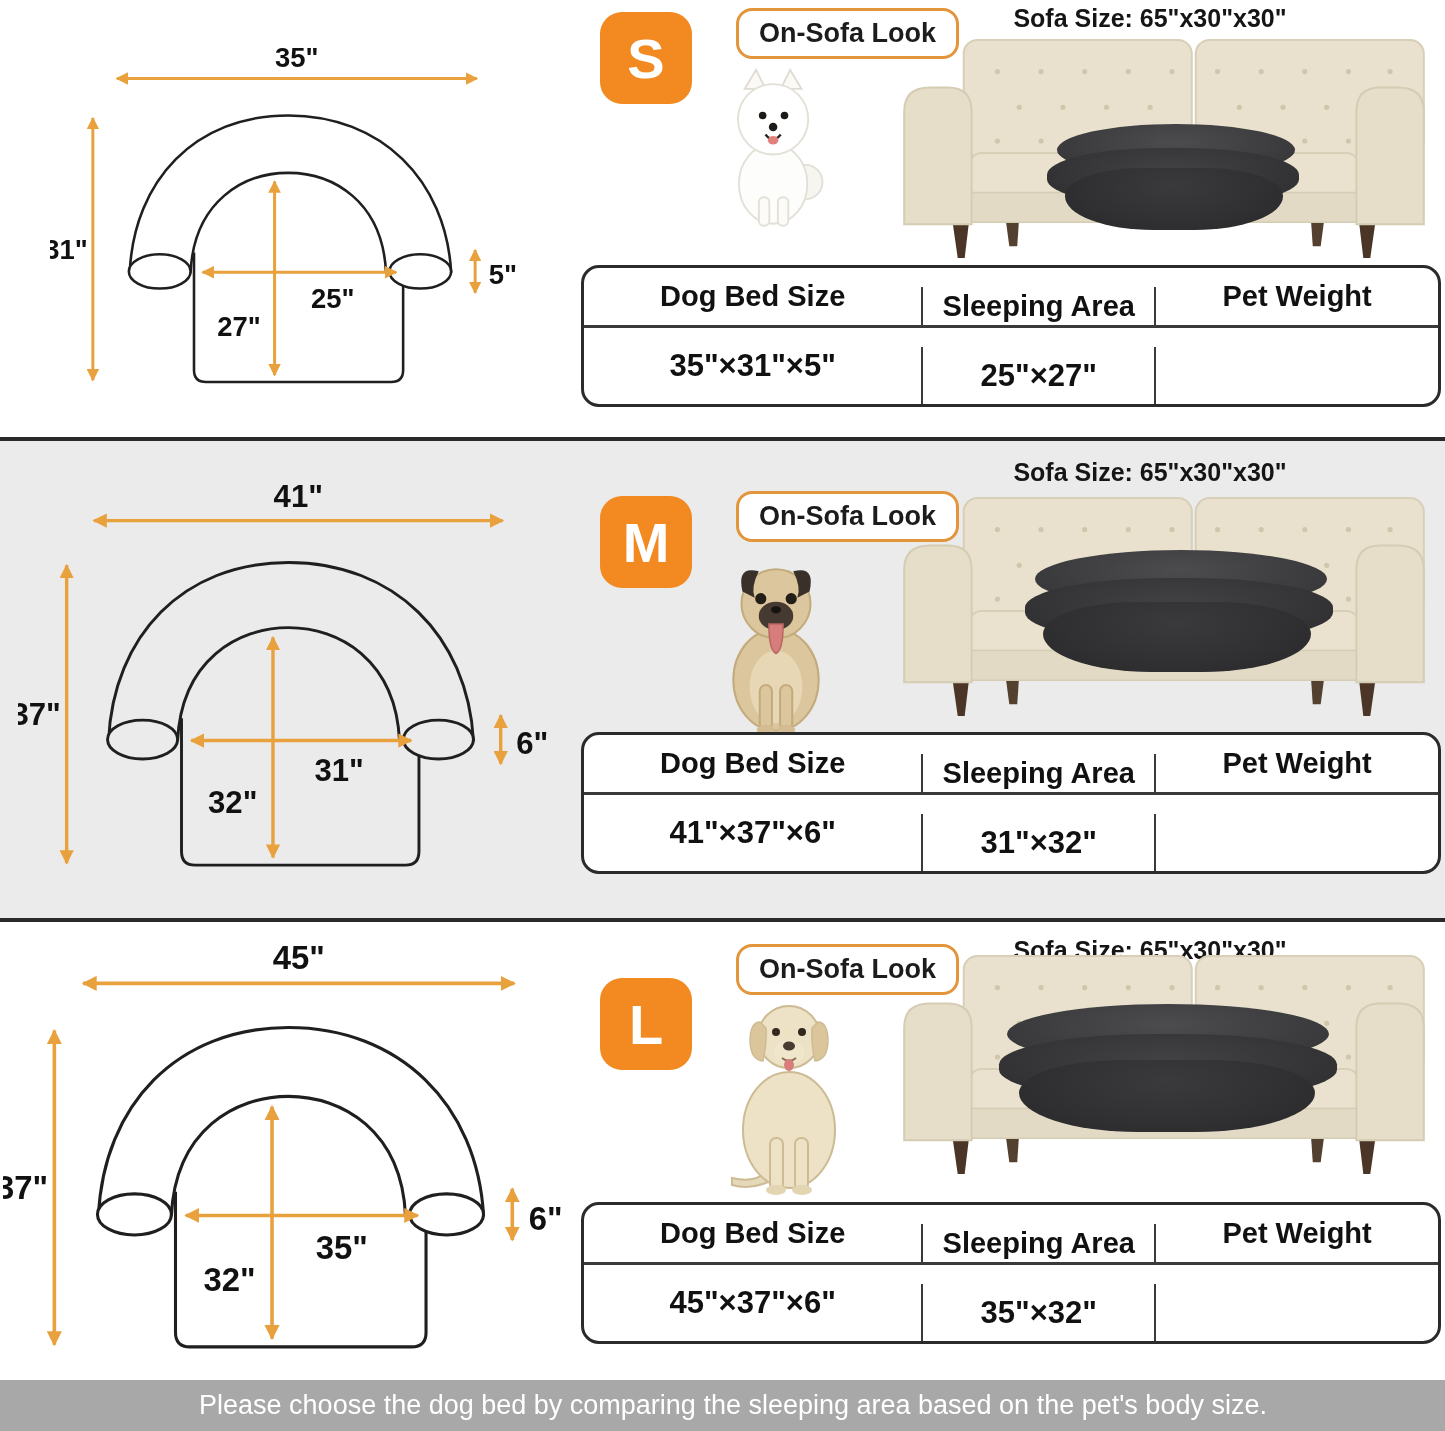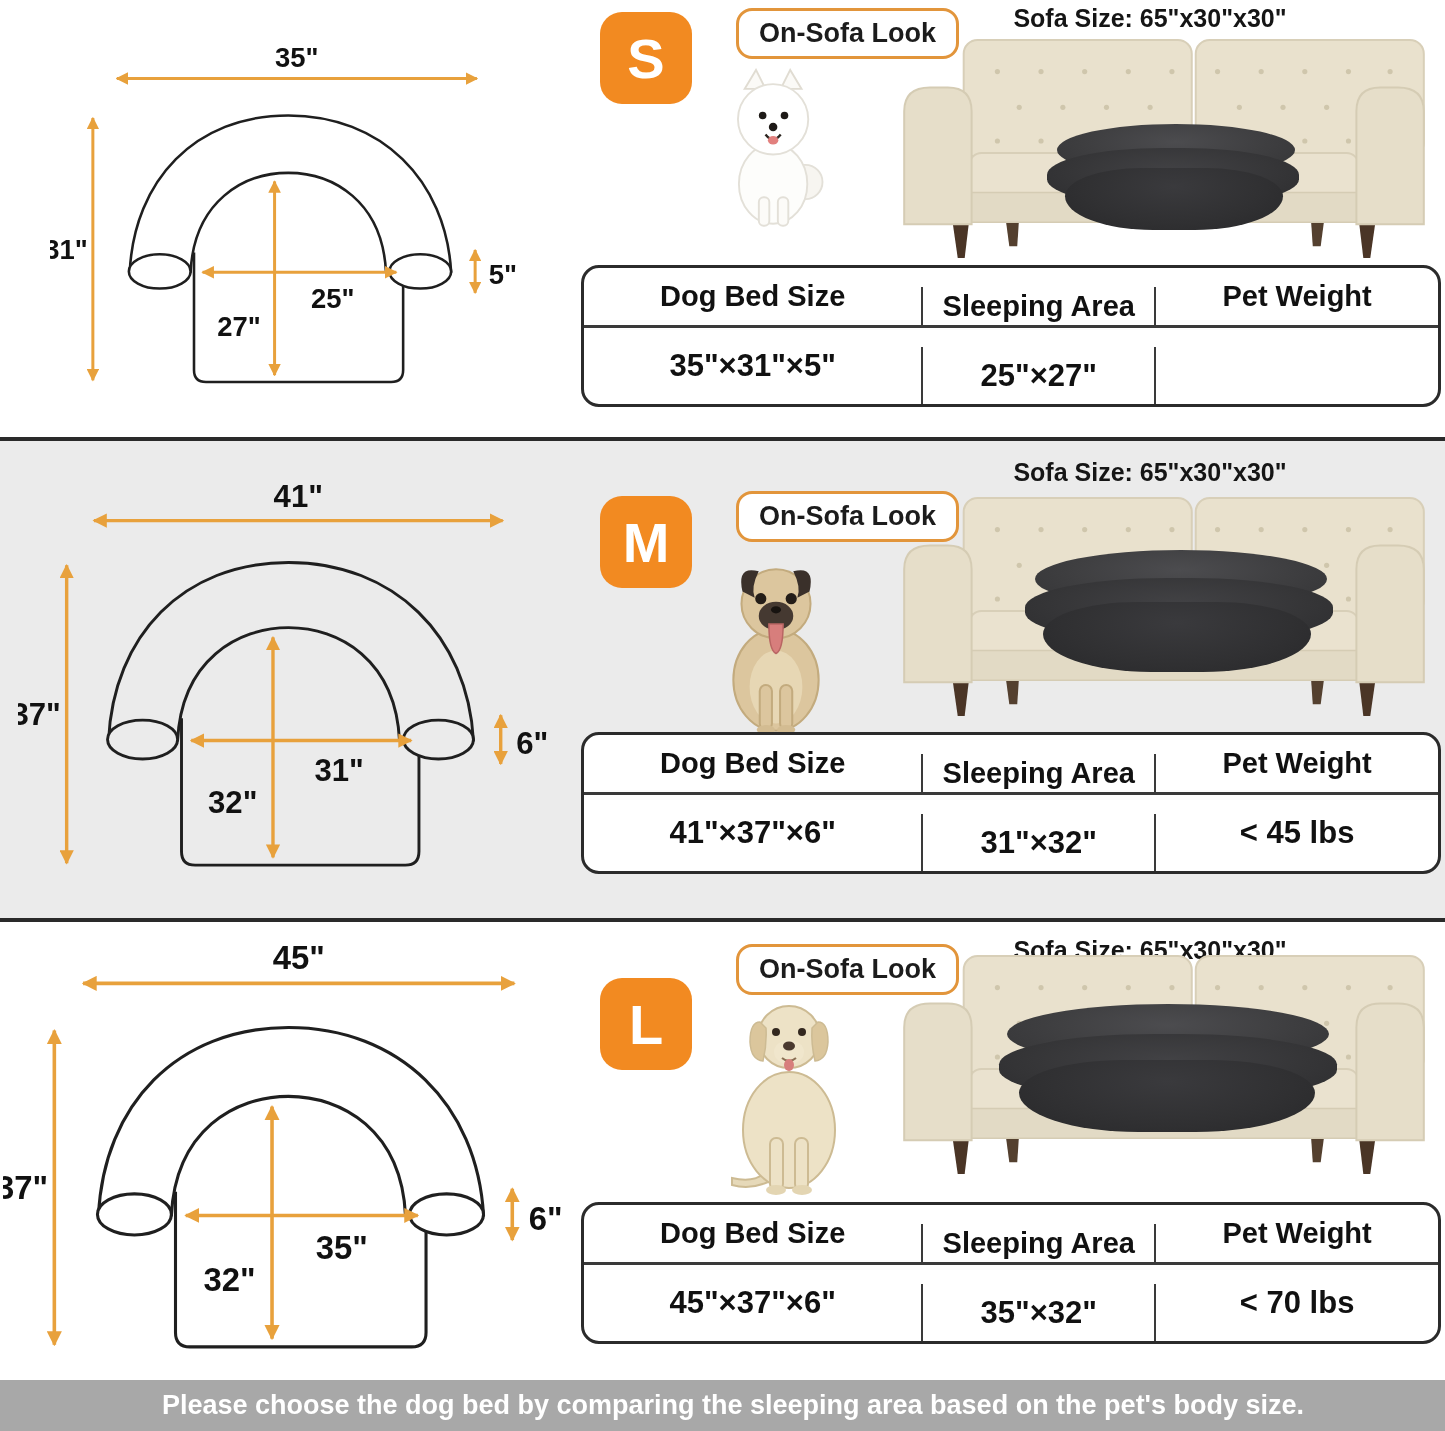--- a/index.html
+++ b/index.html
@@ -73,21 +73,21 @@
   .t-row  { display:flex; height:76px; }
   .td { display:flex; align-items:center; justify-content:center;
         font-weight:700; color:#111; }
   .t-head .td { font-size:29px; }
   .t-row  .td { font-size:31px; }
   .c1 { width:39.5%; }
   .c2 { width:27.5%; border-left:2.5px solid #3A3A3A; border-right:2.5px solid #3A3A3A;margin-top:19px; }
   .c3 { flex:1; }
 
   .footer-bar { height:51px; background:#A8A8A8; display:flex; align-items:center;
-                justify-content:center; color:#fff; font-size:27px; font-weight:700;padding-left:21px; }
+                justify-content:center; color:#fff; font-size:27px; font-weight:400;padding-left:21px; }
 </style>
 </head>
 <body>
 
 <section class="sec sec-s">
   <div class="diagram-col">
     <svg class="bed-svg" viewBox="0 0 560 430">
       <defs>
         <marker id="ah0" viewBox="0 0 10 10" refX="9" refY="5" markerWidth="4.2" markerHeight="4.2" orient="auto-start-reverse">
           <path d="M0 0L10 5L0 10z" fill="#E8A13C"></path>
@@ -293,21 +293,20 @@
     </div>
     <div class="size-table">
       <div class="t-head">
         <div class="td c1">Dog Bed Size</div>
         <div class="td c2">Sleeping Area</div>
         <div class="td c3">Pet Weight</div>
       </div>
       <div class="t-row">
         <div class="td c1">41"×37"×6"</div>
         <div class="td c2">31"×32"</div>
-        <div class="td c3">&lt; 45 lbs</div>
       </div>
     </div>
   </div>
 </section>
 
 <section class="sec sec-l">
   <div class="diagram-col">
     <svg class="bed-svg" viewBox="0 0 560 430">
       <defs>
         <marker id="ah2" viewBox="0 0 10 10" refX="9" refY="5" markerWidth="4.2" markerHeight="4.2" orient="auto-start-reverse">
@@ -406,19 +405,18 @@
     </div>
     <div class="size-table">
       <div class="t-head">
         <div class="td c1">Dog Bed Size</div>
         <div class="td c2">Sleeping Area</div>
         <div class="td c3">Pet Weight</div>
       </div>
       <div class="t-row">
         <div class="td c1">45"×37"×6"</div>
         <div class="td c2">35"×32"</div>
-        <div class="td c3">&lt; 70 lbs</div>
       </div>
     </div>
   </div>
 </section>
 
 <div class="footer-bar">Please choose the dog bed by comparing the sleeping area based on the pet's body size.</div>
 
 </body></html>

